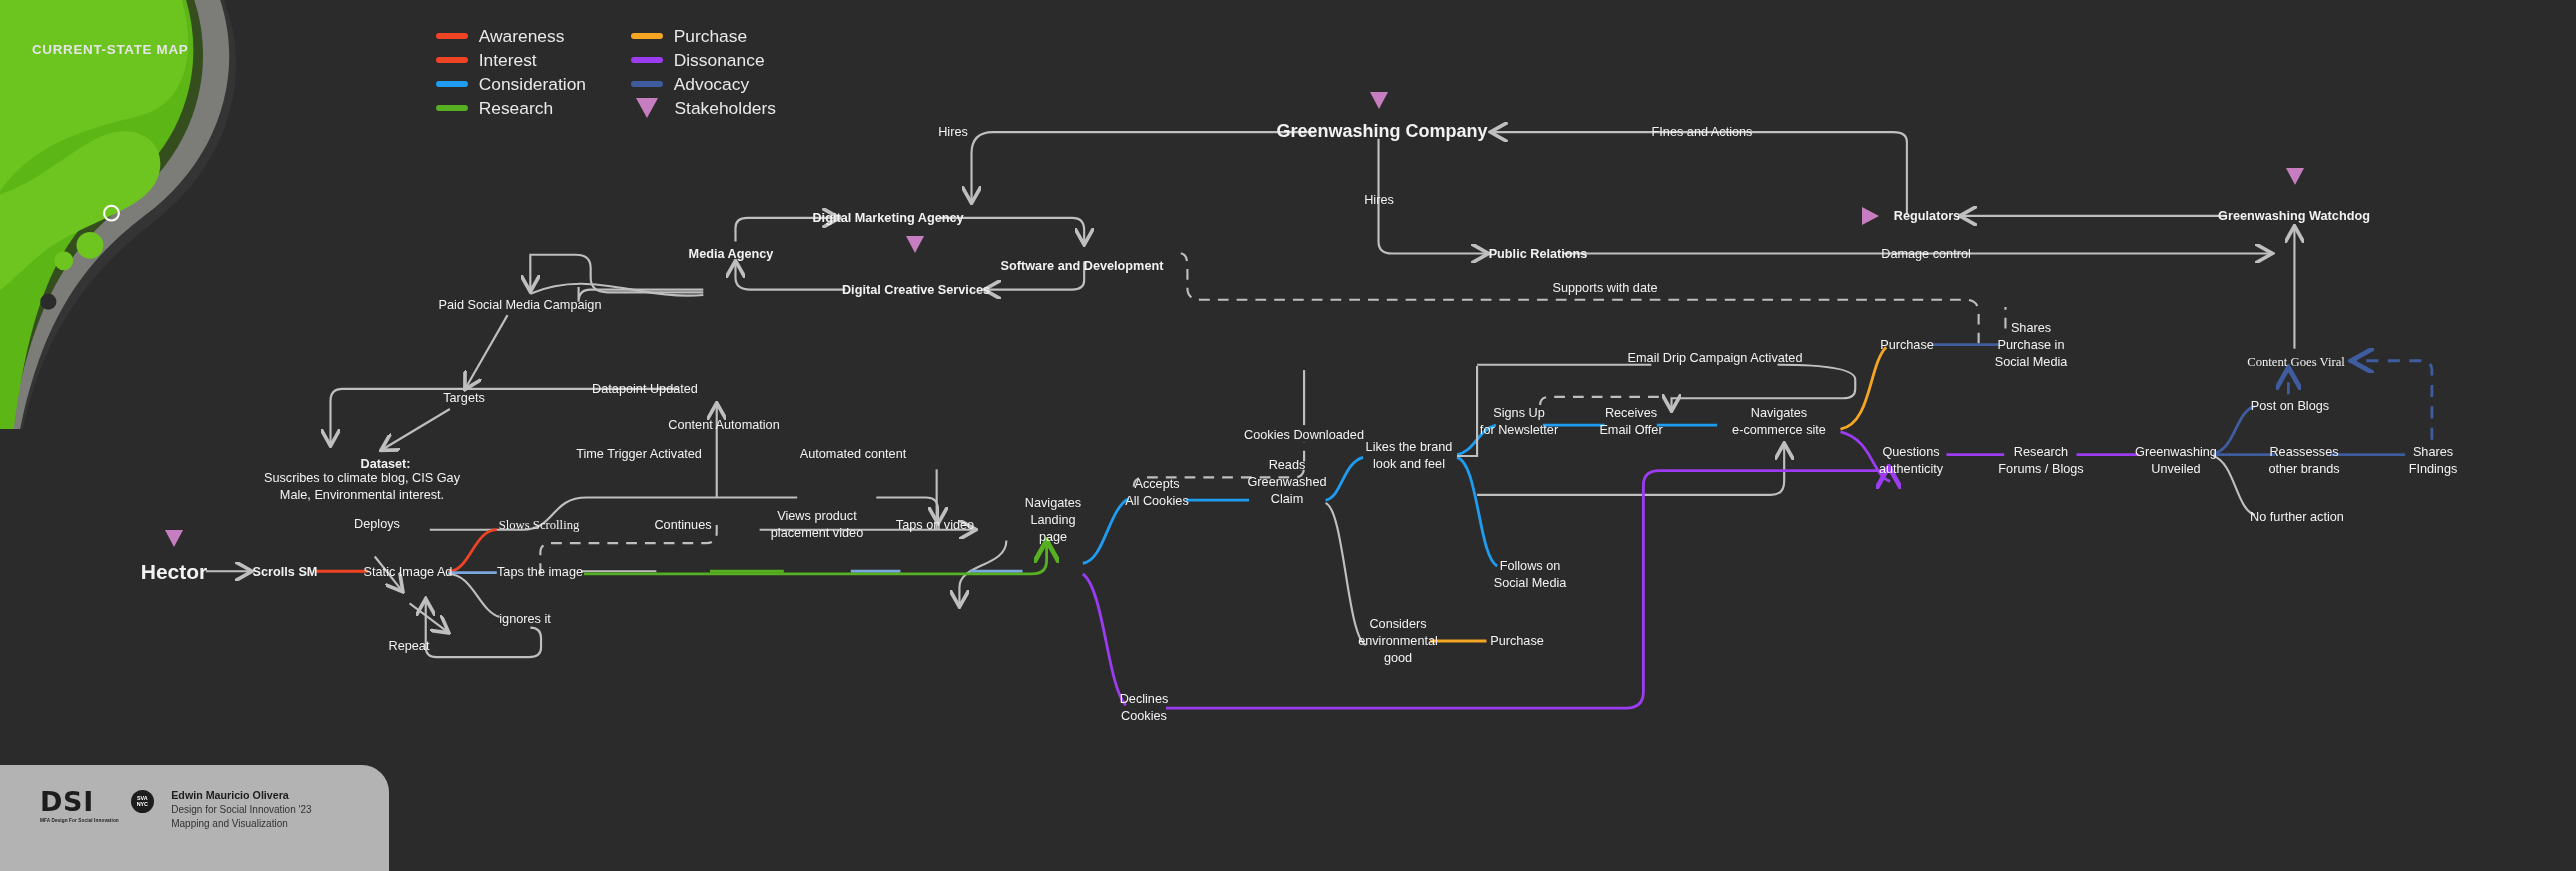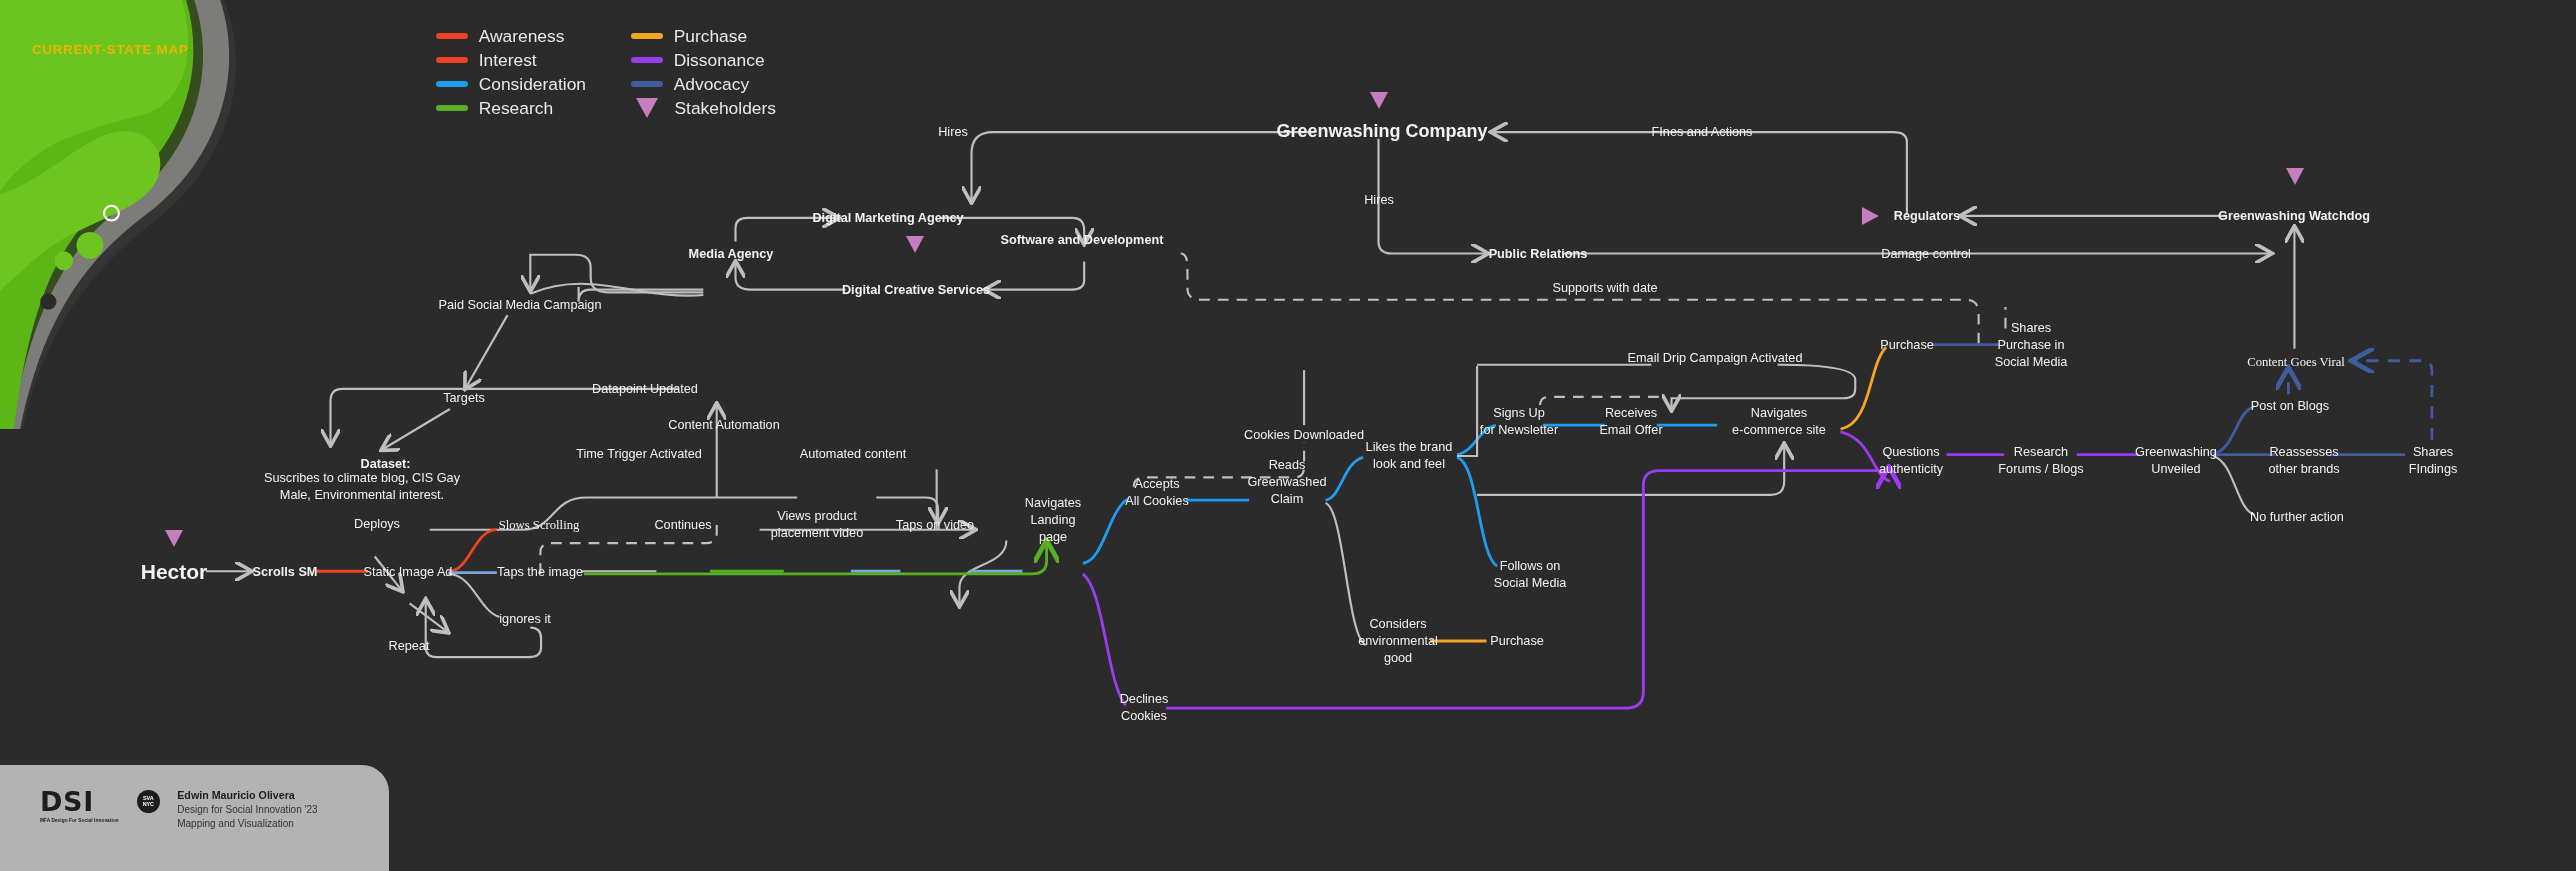--- a/index.html
+++ b/index.html
@@ -18,21 +18,21 @@
   #edges { position: absolute; inset: 0; width: 2576px; height: 871px; pointer-events: none; }
 
   
   #title-block {
     position: absolute; left: 0; top: 0; width: 376px; height: 429px;
     pointer-events: none;
   }
   #title-text { position: absolute; left: 32px; top: 42px; width: 295px; }
   #kicker {
     font-size: 13.4px; font-weight: bold; letter-spacing: 0.7px;
-    color: #eab308; text-transform: uppercase; margin-bottom: 8px;
+    color: #e5e5e5; text-transform: uppercase; margin-bottom: 8px;
   }
   #maintitle {
     font-size: 35px; font-weight: bold; color: #2e2e2e;
     line-height: 1.08; letter-spacing: -0.3px;
   }
 
   
   #legend {
     position: absolute; left: 436px; top: 24px;
     display: grid; grid-template-columns: 195px 195px;
@@ -72,21 +72,21 @@
     border-top: 9.4px solid transparent; border-bottom: 9.4px solid transparent;
     border-left: 17.4px solid #c77ec0;
   }
 
   
   #footer {
     position: absolute; left: 0; top: 765px; width: 389px; height: 107px;
     background: #b3b3b3; border-top-right-radius: 27px;
     display: flex; align-items: flex-start; padding: 23px 0 0 40px; gap: 17.4px;
   }
-  #dsi-logo { display: flex; align-items: flex-start; gap: 16px; }
+  #dsi-logo { display: flex; align-items: flex-start; gap: 10px; }
   #dsi-wordmark {
     font-size: 27px; font-weight: bold; color: #1d1d1d; letter-spacing: 0.7px;
     line-height: 1; font-family: "DejaVu Sans", sans-serif;
   }
   #dsi-sub { font-size: 4.7px; font-weight: bold; color: #1d1d1d; margin-top: 3.4px; letter-spacing: 0.1px;}
   #sva-badge {
     width: 23px; height: 23px; background: #1d1d1d; border-radius: 50%;
     color: #fff; font-size: 5.4px; font-weight: bold; line-height: 1.05;
     display: flex; flex-direction: column; align-items: center; justify-content: center;
     margin-left: 2px; margin-top: 2px;
@@ -320,21 +320,21 @@
 
   <div class="tri-down" style="left:1379px; top:92px;"></div>
   <div class="tri-down" style="left:915px; top:236px;"></div>
   <div class="tri-right" style="left:1862px; top:216px;"></div>
   <div class="tri-down" style="left:2295px; top:168px;"></div>
   <div class="tri-down" style="left:174px; top:530px;"></div>
 
   <div class="node big" style="left:1382px; top:132px;">Greenwashing Company</div>
   <div class="node bold" style="left:888px; top:218px;">Digital Marketing Agency</div>
   <div class="node bold" style="left:731px; top:254px;">Media Agency</div>
-  <div class="node bold" style="left:1082px; top:240px;">Software and Development</div>
+  <div class="node bold" style="left:1082px; top:266px;">Software and Development</div>
   <div class="node bold" style="left:916px; top:290px;">Digital Creative Services</div>
   <div class="node bold" style="left:1538px; top:254px;">Public Relations</div>
   <div class="node bold" style="left:1927px; top:216px;">Regulators</div>
   <div class="node bold" style="left:2294px; top:216px;">Greenwashing Watchdog</div>
 
   <div class="node" style="left:953px; top:132px;">Hires</div>
   <div class="node" style="left:1379px; top:200px;">Hires</div>
   <div class="node" style="left:1702px; top:132px;">FInes and Actions</div>
   <div class="node" style="left:1926px; top:254px;">Damage control</div>
   <div class="node" style="left:1605px; top:288px;">Supports with date</div>

